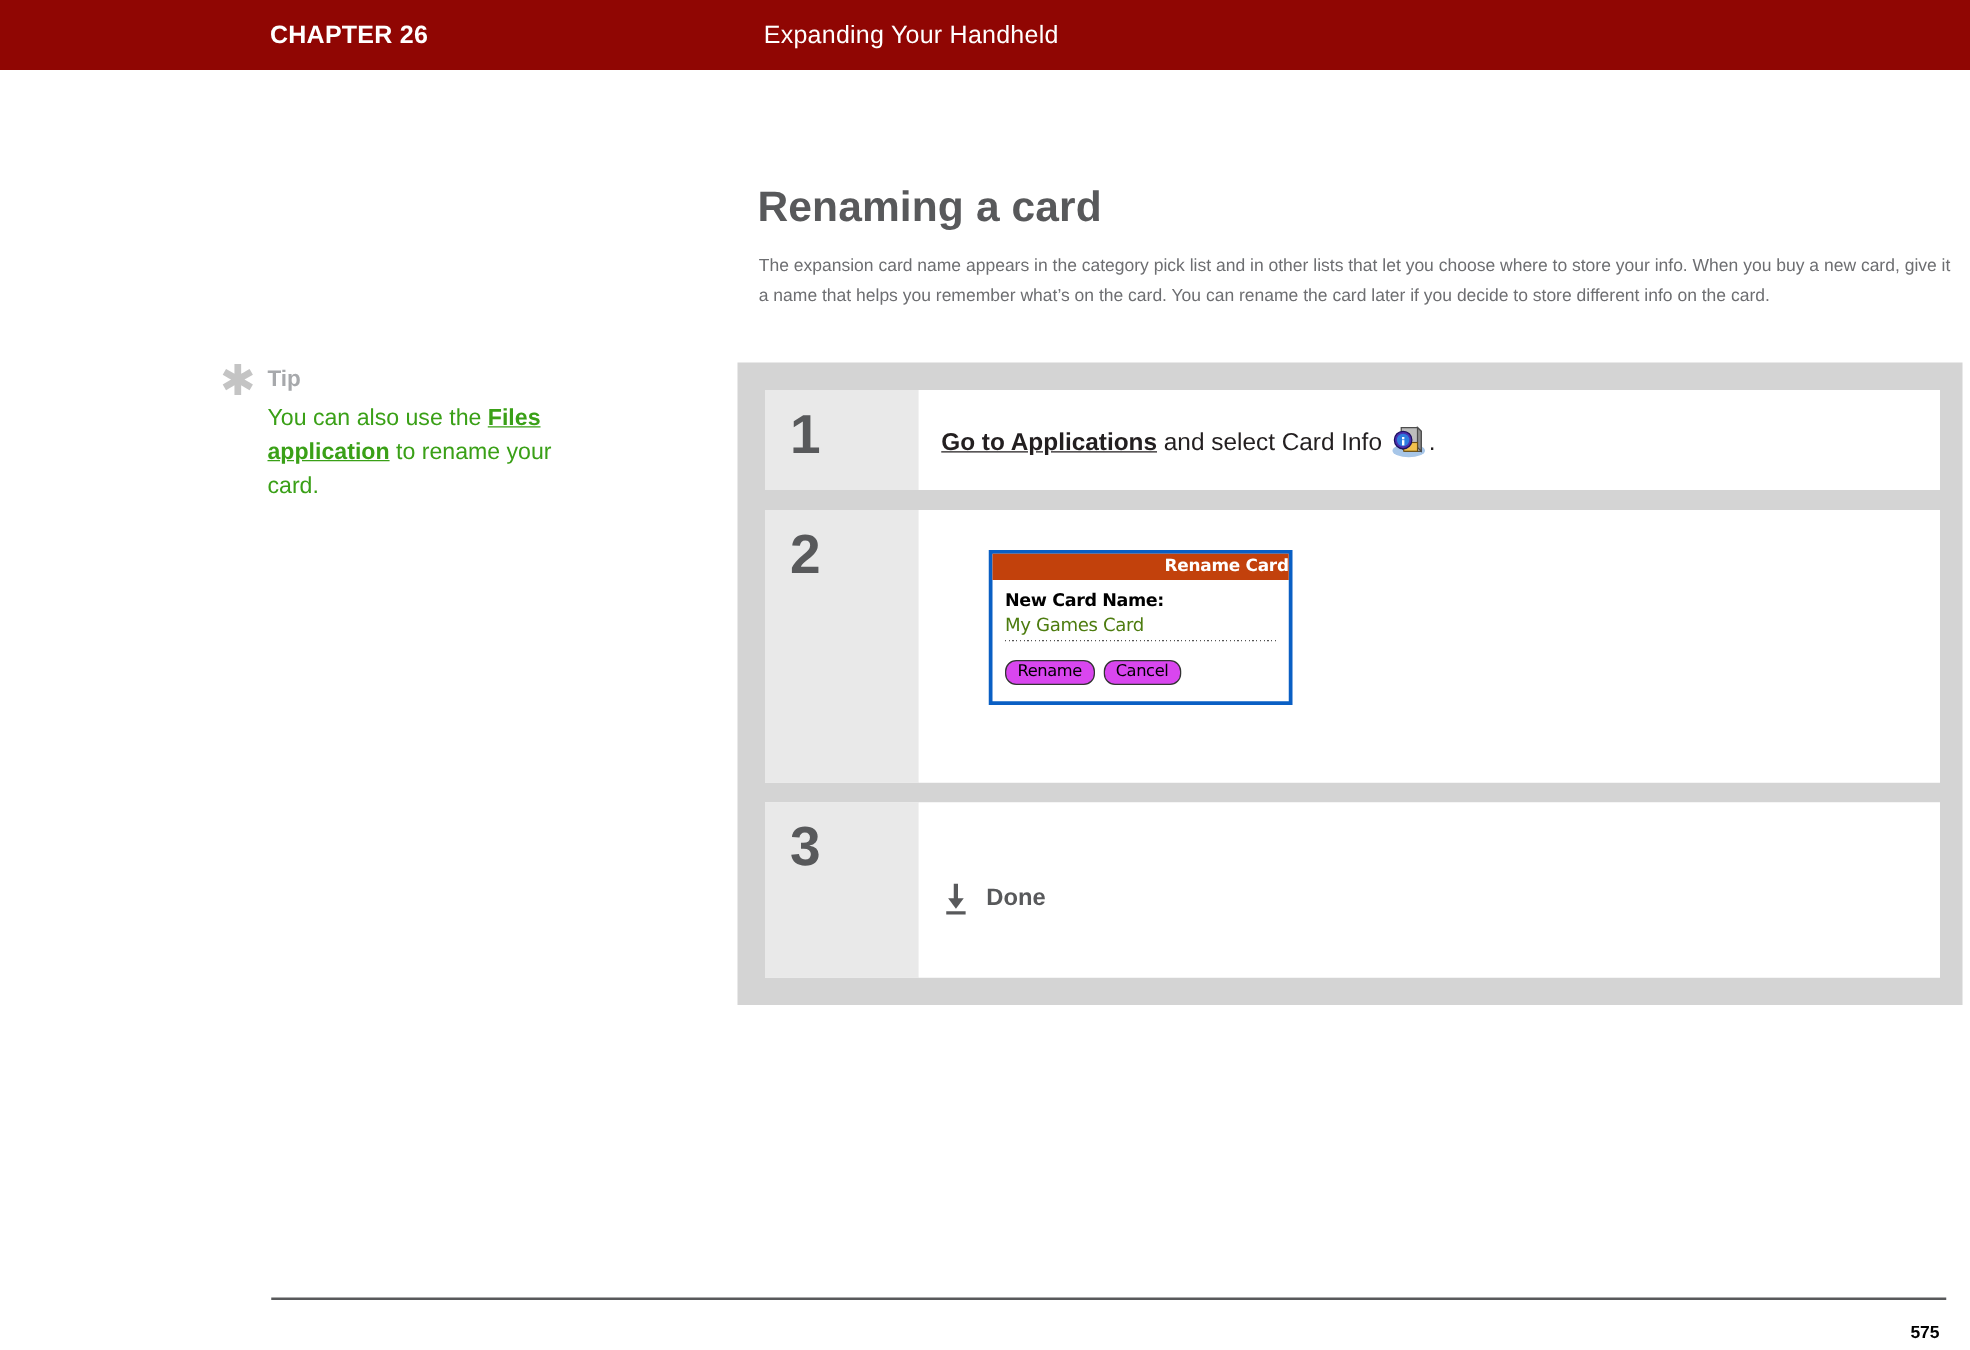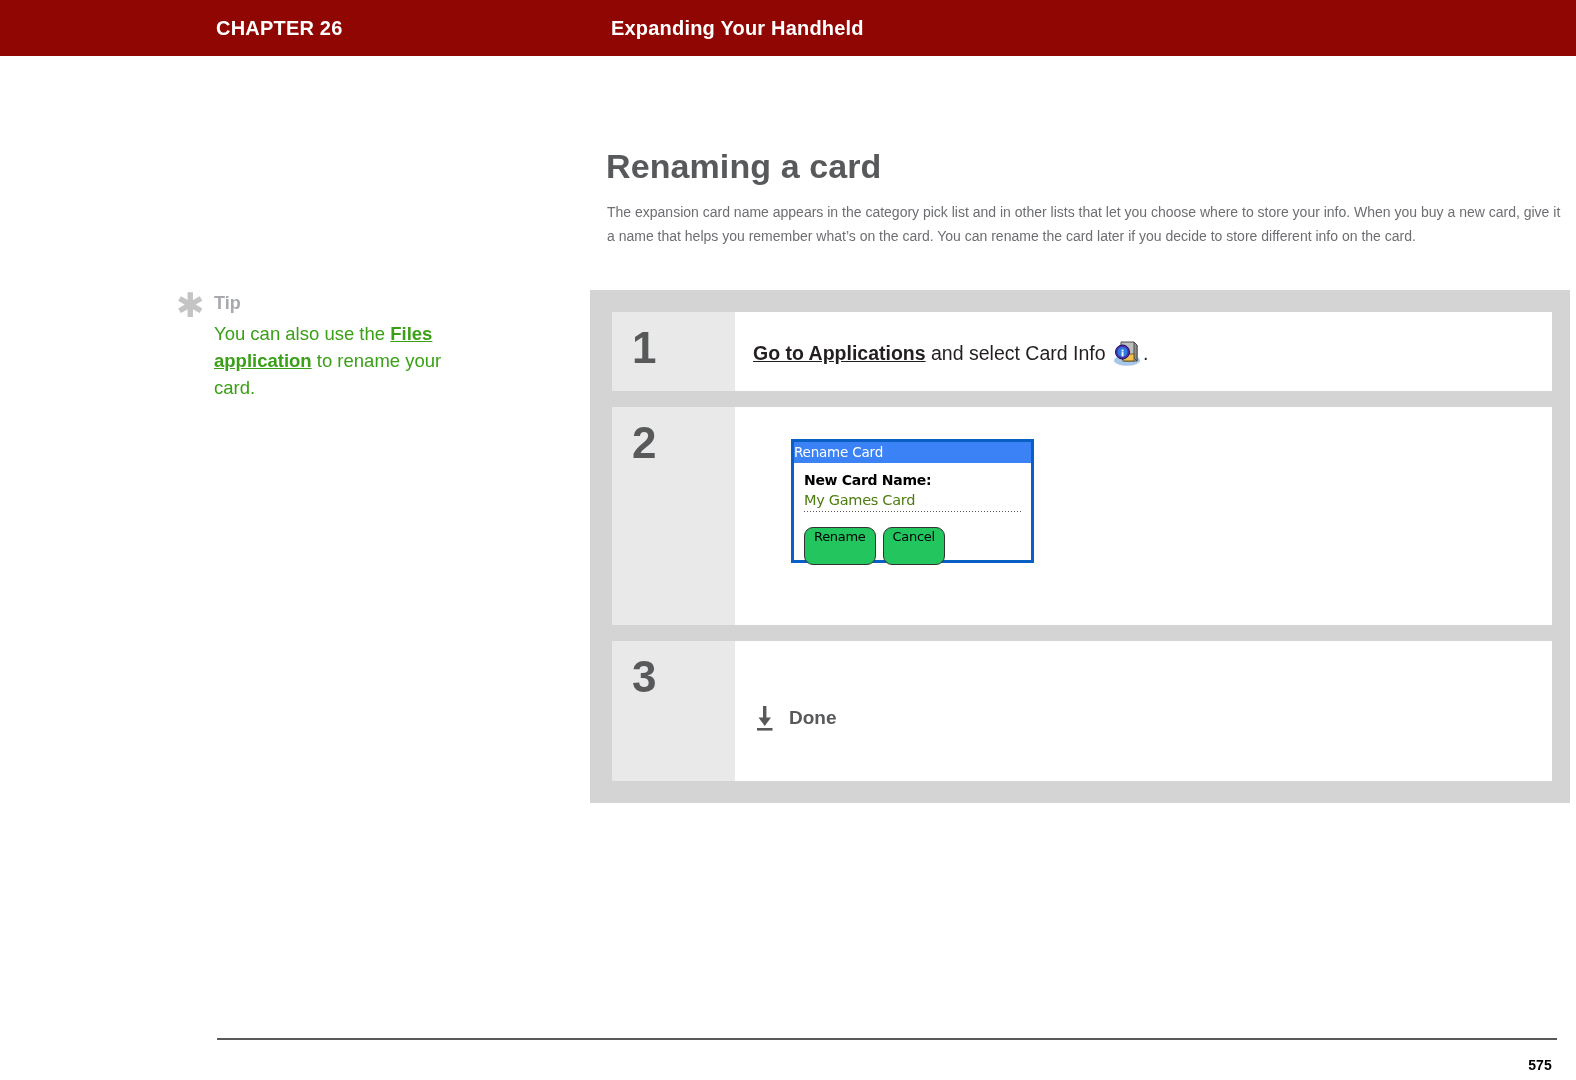--- a/index.html
+++ b/index.html
@@ -26,21 +26,21 @@
     left: 216px; top: 17px;
     font-size: 20px;
     font-weight: bold;
     color: #ffffff;
     letter-spacing: 0.2px;
   }
   .header-title {
     position: absolute;
     left: 611px; top: 17px;
     font-size: 20px;
-    font-weight: bold;
+    font-weight: normal;
     color: #ffffff;
     letter-spacing: 0.2px;
   }
 
   
   .page-title {
     position: absolute;
     left: 606px; top: 124px;
     font-size: 34px;
     font-weight: bold;
@@ -185,26 +185,26 @@
     flex: 0 0 243px;
     margin-left: 38px;
     margin-top: 6px;
     border: 3px solid #0a5fc4;
     background: #ffffff;
     height: 124px;
     position: relative;
     font-family: "DejaVu Sans", sans-serif;
   }
   .palm-titlebar {
-    background: #3b82f6;
+    background: #c2410c;
     height: 21px;
     color: #ffffff;
     font-size: 13.5px;
-    font-weight: normal;
-    text-align: left;
+    font-weight: bold;
+    text-align: right;
     line-height: 21px;
     letter-spacing: -0.2px;
   }
   .palm-body { padding: 9px 10px 0 10px; }
   .palm-field-label {
     font-size: 14px;
     font-weight: bold;
     color: #000000;
     letter-spacing: -0.3px;
     margin-bottom: 3px;
@@ -226,24 +226,24 @@
     background-image: repeating-linear-gradient(to right,#555 0,#555 1px,transparent 1px,transparent 3px);
   }
   .palm-buttons {
     display: flex;
     gap: 7px;
     margin-top: 14px;
   }
   .palm-btn {
     border: 1.5px solid #333333;
     border-radius: 9px;
-    background: #22c55e;
+    background: #d946ef;
     font-size: 13px;
     color: #000000;
-    padding: 1px 9px 20px 9px;
+    padding: 1px 9px 2px 9px;
     letter-spacing: -0.3px;
     line-height: 15px;
   }
 
   
   .footer-rule {
     position: absolute;
     left: 217px; top: 1038px;
     width: 1340px;
     height: 2px;

